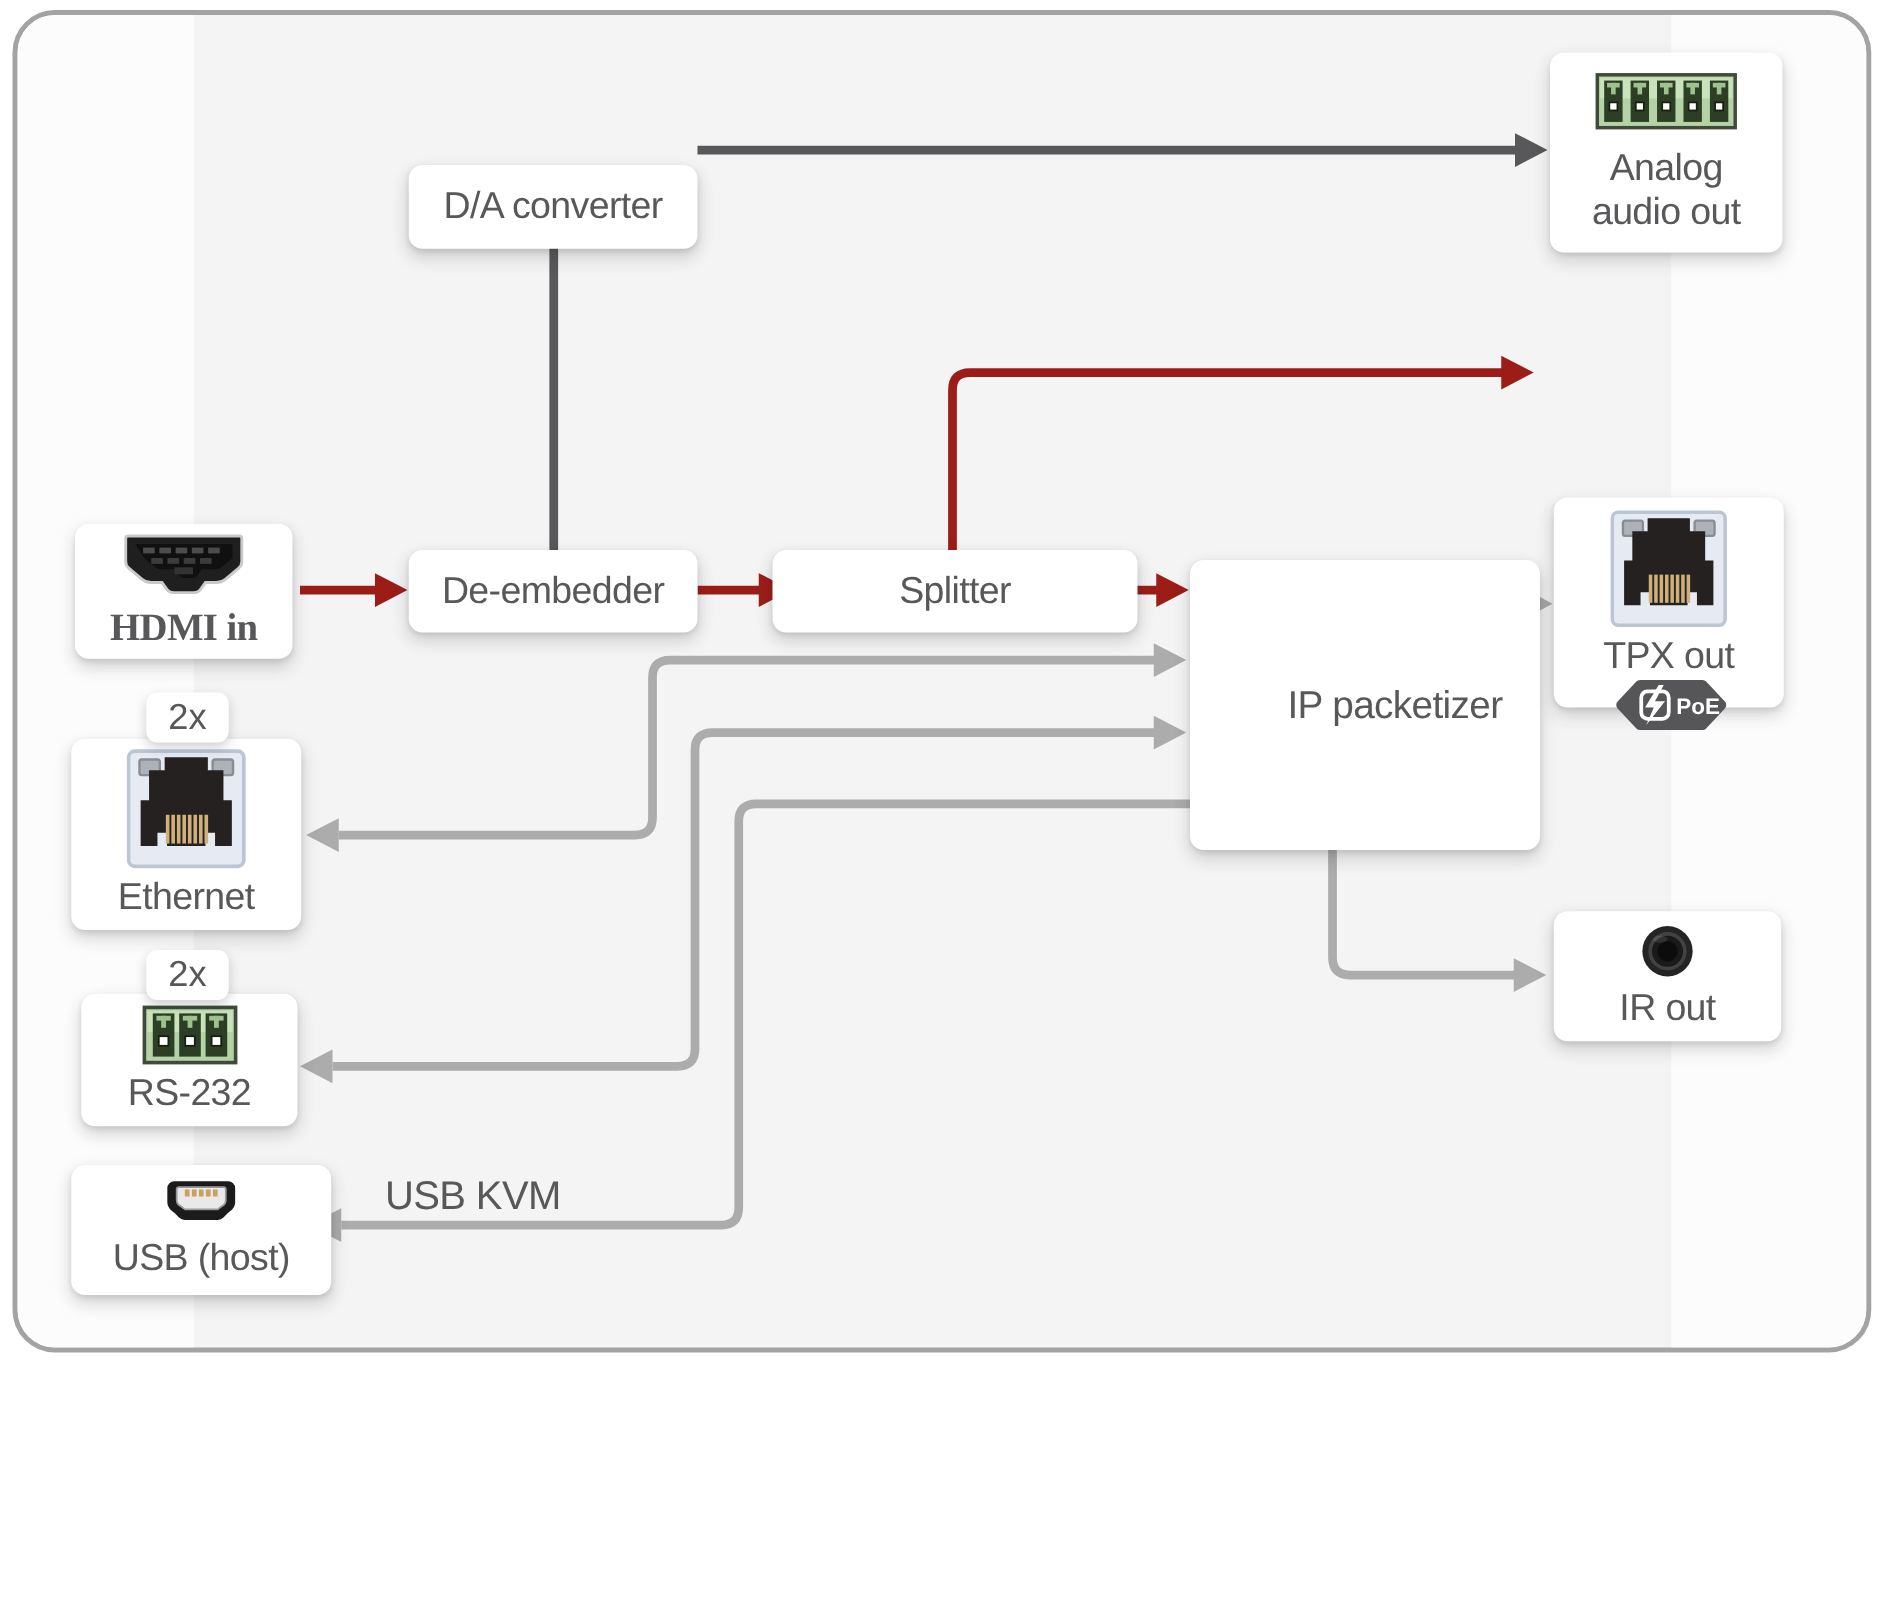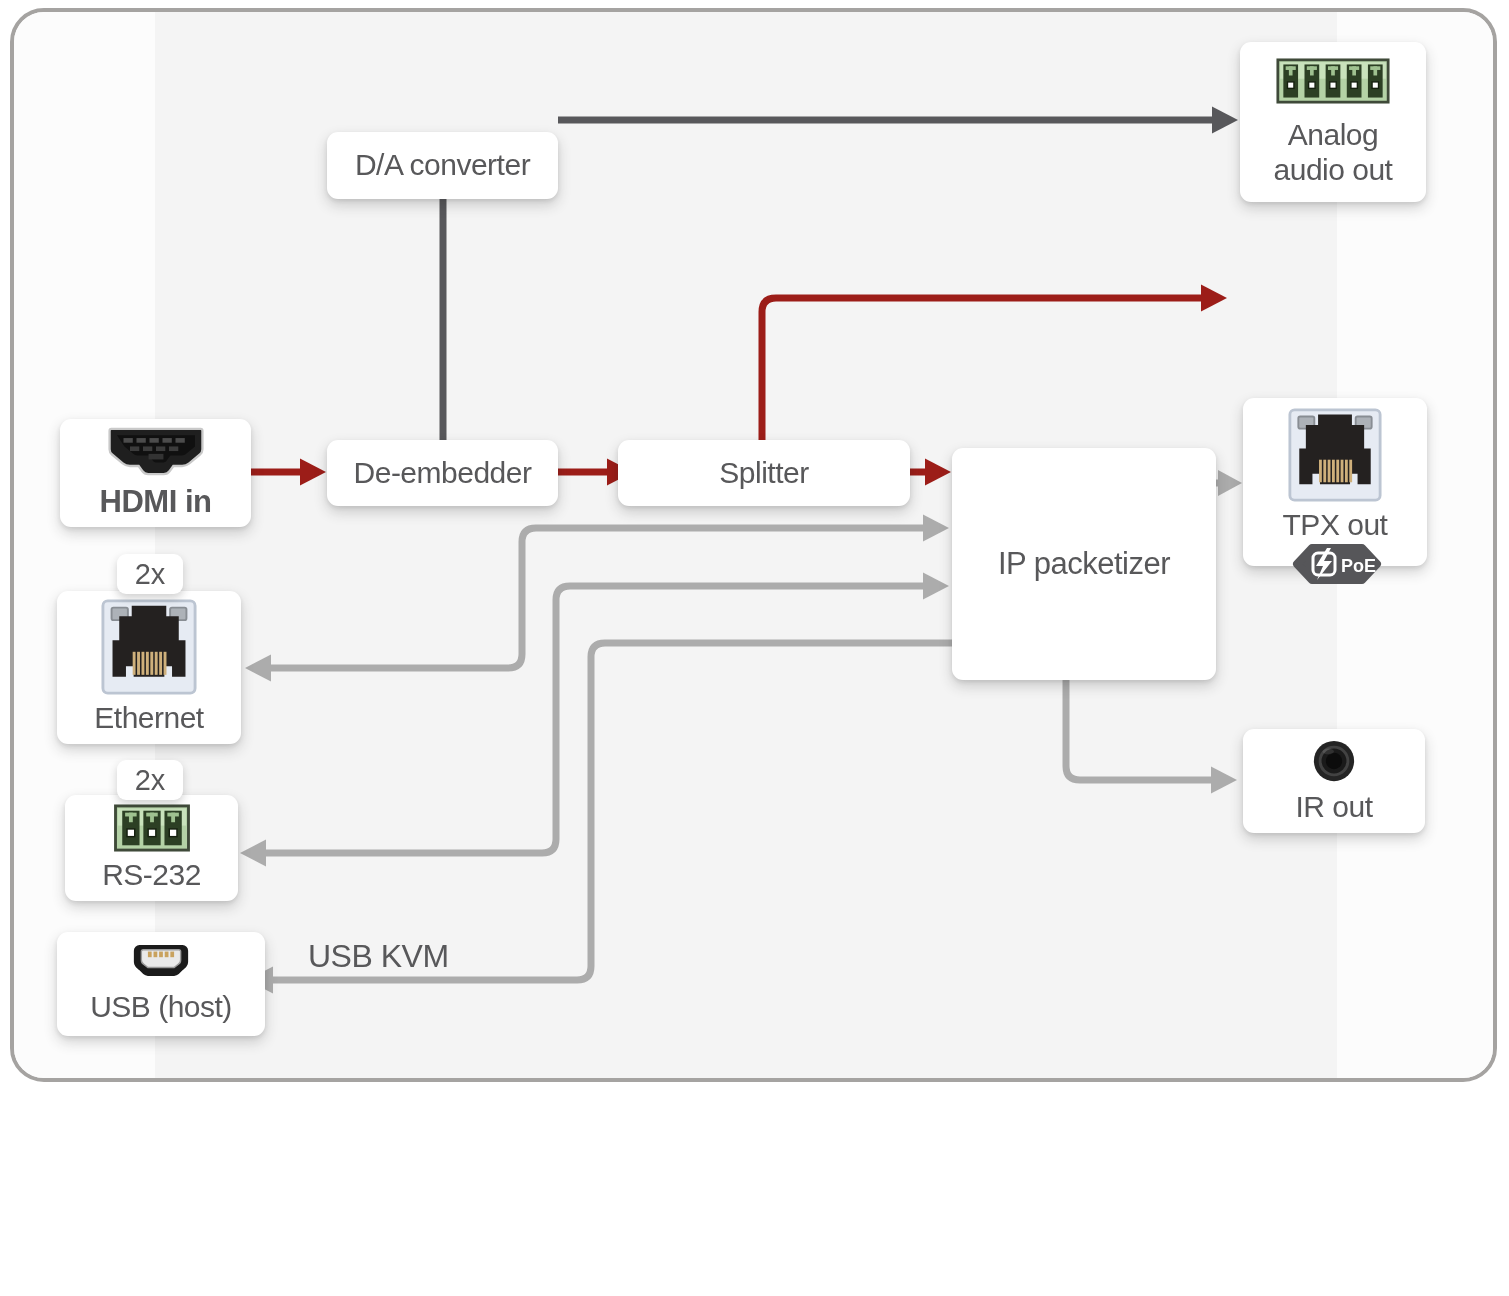--- a/index.html
+++ b/index.html
@@ -92,21 +92,21 @@
       <path class="wire w-ot" d="M1212,483 H1218"></path>
       <polygon class="h-ot" points="1188,483 1212,470 1212,496"></polygon>
       <polygon class="h-ot" points="1242,483 1218,470 1218,496"></polygon>
     </g>
     <g>
       <path class="wire w-ot" d="M1066,678 V766 Q1066,780 1080,780 H1213"></path>
       <polygon class="h-ot" points="1237,780 1211,766.5 1211,793.5"></polygon>
     </g>
   </svg>
 
-  <div class="node" style="left:60px;top:419px;width:191px;height:108px;">
+  <div class="node" style="left:60px;top:419px;width:174px;height:108px;font-family:Liberation Serif, serif;">
     <svg width="100" height="52" viewBox="0 0 104 56">
       <path d="M4,3 h96 a2,2 0 0 1 2,2 v20 c0,2.2 -1,4.3 -2.7,5.7 l-11.5,9.6 c-2.2,1.8 -4.9,2.8 -7.7,2.8 h-9.4 l-3.9,5.4 c-1.5,2.1 -3.9,3.3 -6.5,3.3 h-16.6 c-2.6,0 -5,-1.2 -6.5,-3.3 l-3.9,-5.4 h-9.4 c-2.8,0 -5.5,-1 -7.7,-2.8 L4.7,30.7 C3,29.3 2,27.2 2,25 V5 a2,2 0 0 1 2,-2 z" fill="#1f1f1f" stroke="#c9c9c9" stroke-width="2.5"></path>
       <path d="M10,10 h84 v12 l-9.5,8 c-1.3,1.1 -3,1.7 -4.7,1.7 h-12.3 l-4.2,5.8 c-0.8,1.1 -2,1.7 -3.3,1.7 h-8 c-1.3,0 -2.5,-0.6 -3.3,-1.7 l-4.2,-5.8 H32.2 c-1.7,0 -3.4,-0.6 -4.7,-1.7 l-9.5,-8 z" fill="#101010"></path>
       <g fill="#4c4c4c">
           <rect x="17" y="13" width="10" height="5"></rect>
           <rect x="31" y="13" width="10" height="5"></rect>
           <rect x="45" y="13" width="10" height="5"></rect>
           <rect x="59" y="13" width="10" height="5"></rect>
           <rect x="73" y="13" width="10" height="5"></rect>
         </g>
@@ -182,21 +182,21 @@
 
   <div class="node" style="left:327px;top:88px;width:231px;height:67px;margin-top:44px;">
     <div class="node-label">D/A converter</div>
   </div>
   <div class="node" style="left:327px;top:440px;width:231px;height:66px;">
     <div class="node-label">De-embedder</div>
   </div>
   <div class="node" style="left:618px;top:440px;width:292px;height:66px;">
     <div class="node-label">Splitter</div>
   </div>
-  <div class="node" style="left:952px;top:448px;width:264px;height:232px;">
+  <div class="node" style="left:952px;top:448px;width:232px;height:232px;padding-left:48px;">
     <div class="node-label" style="font-size:31px;">IP packetizer</div>
   </div>
 
   <div class="node" style="left:1240px;top:42px;width:186px;height:160px;">
     <svg width="114" height="48" viewBox="0 0 124 50">
       <rect x="2" y="2" width="120" height="46" fill="#b4d2a6" stroke="#3f4a39" stroke-width="3"></rect>
       <rect x="4.5" y="4.5" width="115" height="18" fill="#c9e2bc"></rect>
       <g>
         <rect x="8" y="7" width="16" height="36" fill="#2c3f24"></rect>
           <rect x="10.5" y="9" width="11" height="4" fill="#9fc190"></rect>

